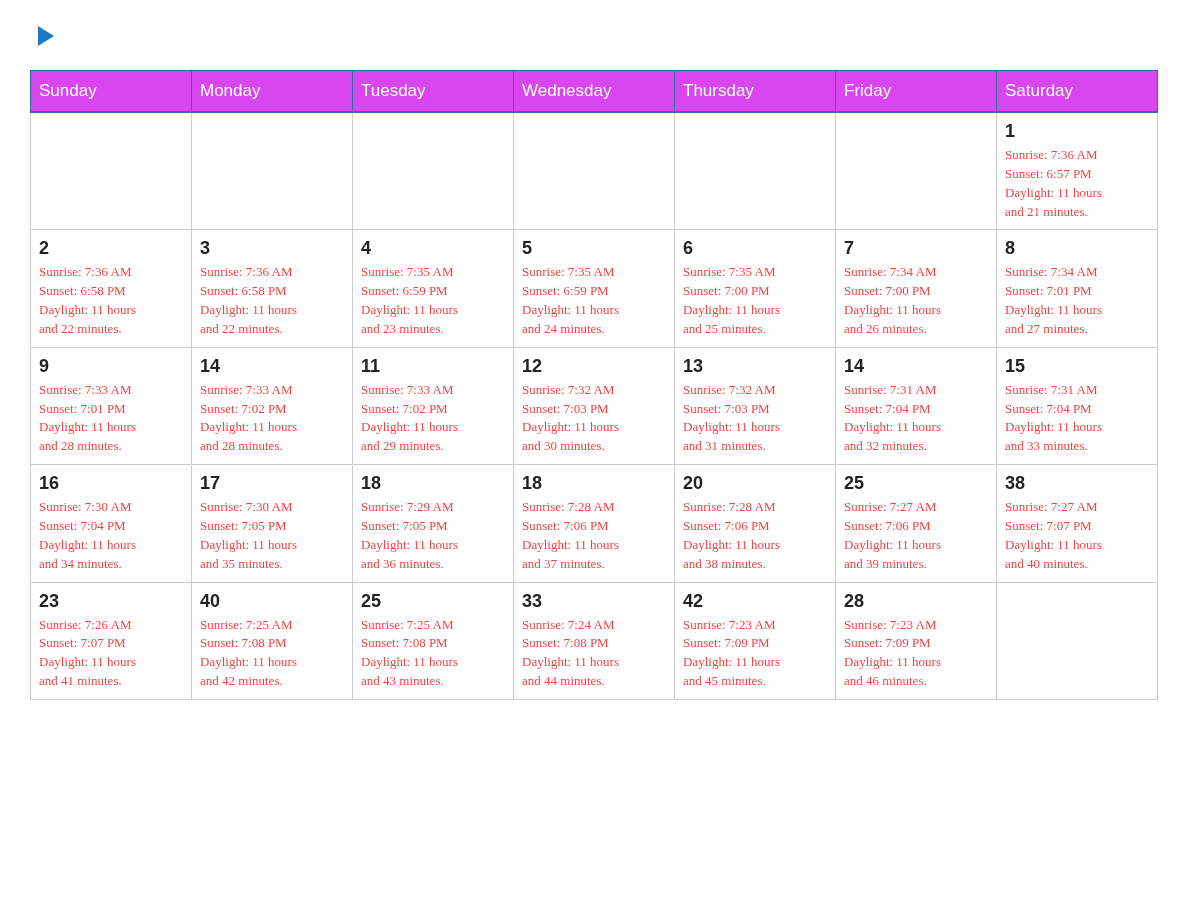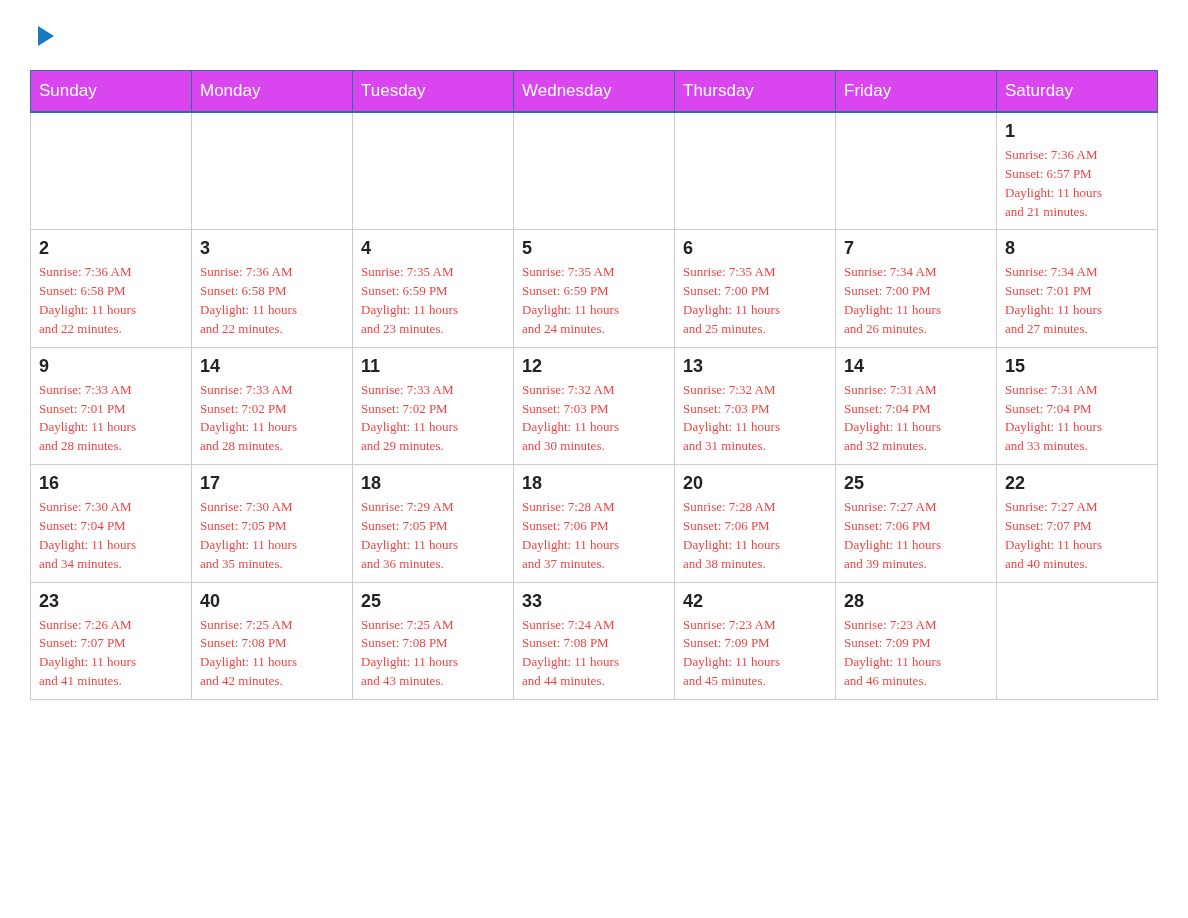--- a/index.html
+++ b/index.html
@@ -224,21 +224,21 @@
         </td>
         <td>
           <span class="day-num">20</span>
           <div class="day-info">Sunrise: 7:28 AM<br>Sunset: 7:06 PM<br>Daylight: 11 hours<br>and 38 minutes.</div>
         </td>
         <td>
           <span class="day-num">25</span>
           <div class="day-info">Sunrise: 7:27 AM<br>Sunset: 7:06 PM<br>Daylight: 11 hours<br>and 39 minutes.</div>
         </td>
         <td>
-          <span class="day-num">22</span>
+          <span class="day-num">38</span>
           <div class="day-info">Sunrise: 7:27 AM<br>Sunset: 7:07 PM<br>Daylight: 11 hours<br>and 40 minutes.</div>
         </td>
       </tr>
       <tr>
         <td>
           <span class="day-num">23</span>
           <div class="day-info">Sunrise: 7:26 AM<br>Sunset: 7:07 PM<br>Daylight: 11 hours<br>and 41 minutes.</div>
         </td>
         <td>
           <span class="day-num">40</span>

